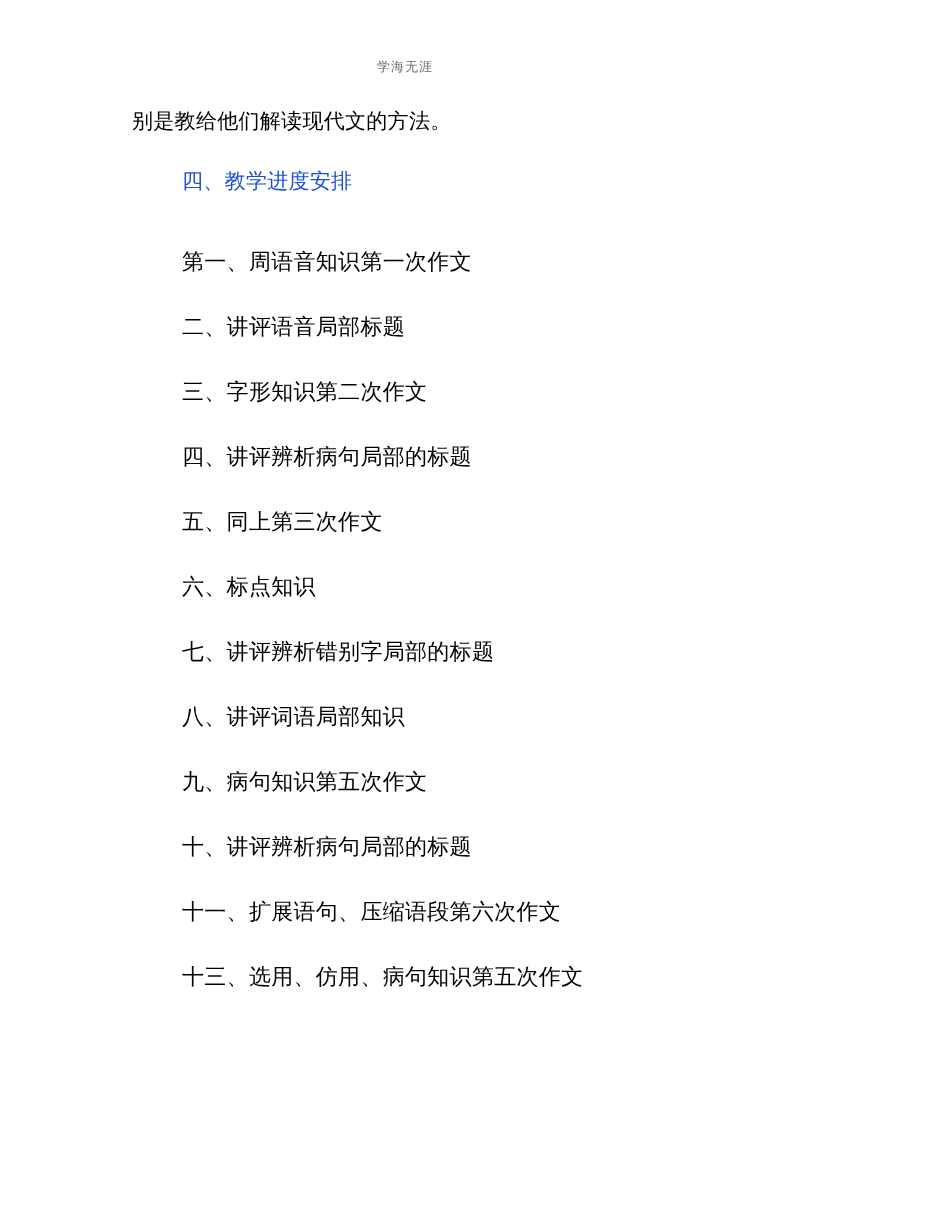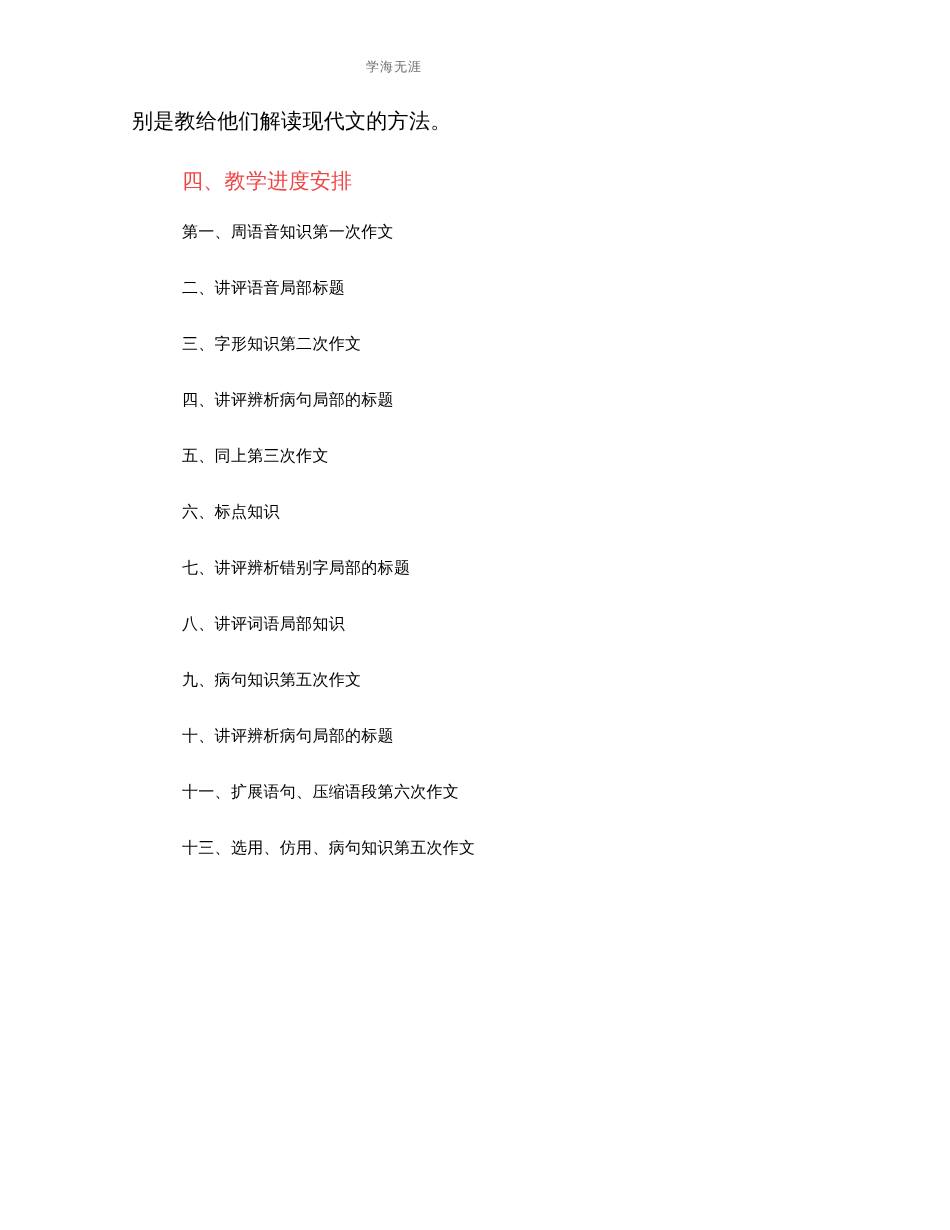--- a/index.html
+++ b/index.html
@@ -17,21 +17,21 @@
   .page {
     position: relative;
     width: 950px;
     height: 1230px;
     box-sizing: border-box;
     padding: 0;
   }
   .header-mark {
     position: absolute;
     top: 58px;
-    left: 5px;
+    left: 16px;
     width: 778px;
     text-align: center;
     font-size: 13px;
     color: #6b6b6b;
     letter-spacing: 1px;
     font-family: "DejaVu Serif", "Liberation Serif", serif;
   }
   .body-content {
     position: absolute;
     top: 116px;
@@ -49,34 +49,34 @@
   .para.first {
     text-indent: 42px;
     margin-bottom: 34px;
   }
   .para.cont {
     text-indent: 0;
     margin-top: -10px;
     margin-left: -8px;
   }
   .list-item {
-    font-size: 16px;
+    font-size: 22px;
     line-height: 1.5;
     margin: 0 0 32px 0;
     text-indent: 42px;
     color: #000;
     font-family: "DejaVu Serif", "Liberation Serif", serif;
     letter-spacing: 0.3px;
   }
   .section-title {
     font-size: 21px;
     line-height: 1.5;
-    margin: 0 0 23px 0;
+    margin: 0 0 48px 0;
     text-indent: 42px;
-    color: #ef4444;
+    color: #1d4ed8;
     font-family: "DejaVu Serif", "Liberation Serif", serif;
     letter-spacing: 0.3px;
   }
 </style>
 </head>
 <body>
 
 <div class="page">
 
   <div class="header-mark">学海无涯</div>

